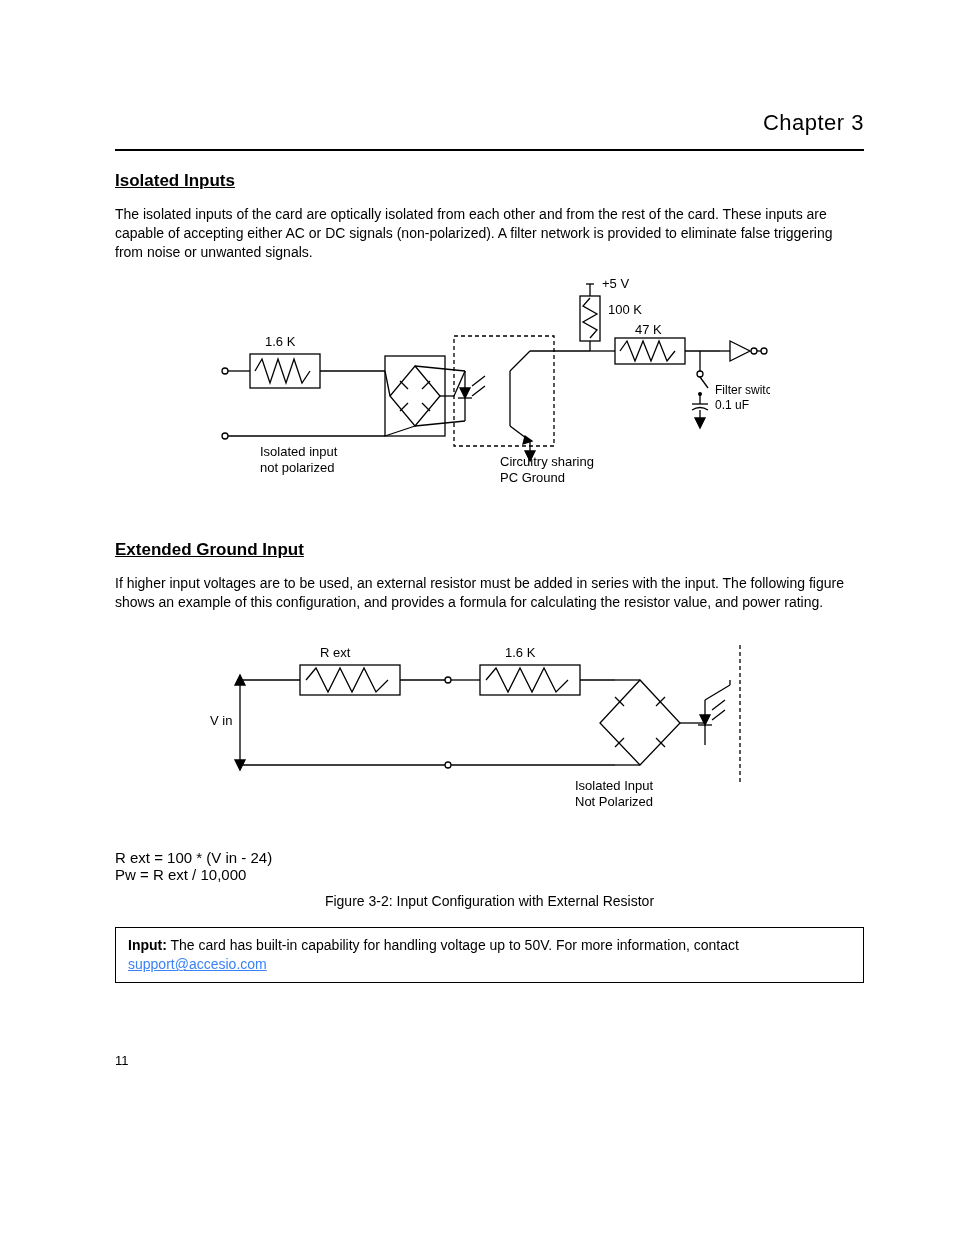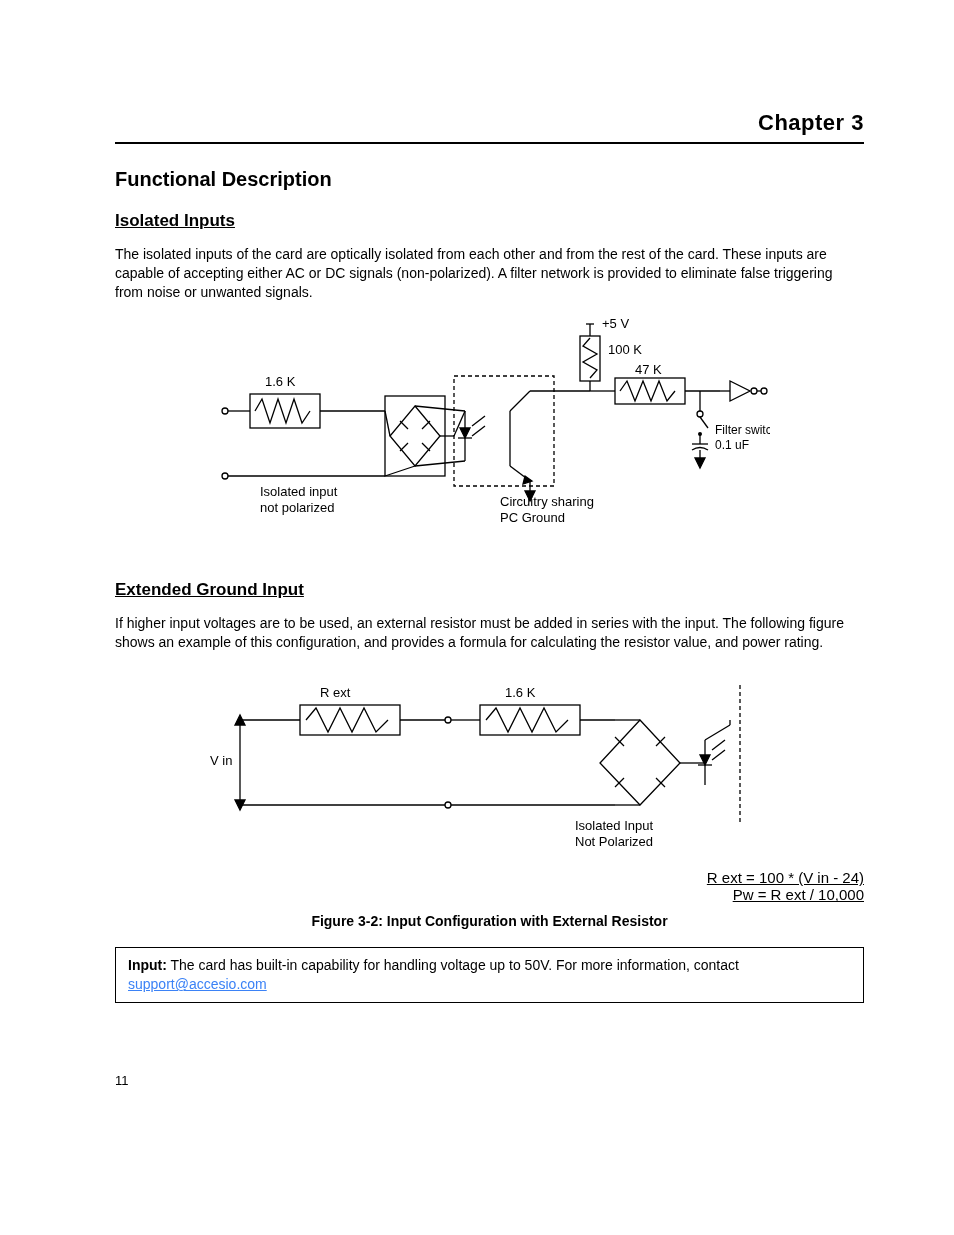--- a/index.html
+++ b/index.html
@@ -10,23 +10,23 @@
     color: #000;
     width: 954px;
   }
   .page {
     width: 954px;
     box-sizing: border-box;
     padding: 110px 90px 25px 115px;
   }
   .hdr-line {
     border-bottom: 2px solid #000;
-    padding-bottom: 6px;
+    padding-bottom: 13px;
     text-align: right;
-    font-weight: 700;
+    font-weight: 400;
     font-size: 22px;
     font-family: Arial, Helvetica, sans-serif;
     letter-spacing: 0.5px;
   }
   .sec-title {
     font-size: 20px;
     font-weight: bold;
     margin-top: 24px;
     margin-bottom: 10px;
   }
@@ -72,21 +72,20 @@
   
   .svg-label { font-family: Arial, Helvetica, sans-serif; font-size: 13px; }
   .svg-label-small { font-family: Arial, Helvetica, sans-serif; font-size: 12px; }
 </style>
 </head>
 <body>
 
 <div class="page">
   <div class="hdr-line"><span>Chapter 3</span></div>
 
-  <div class="sec-title">Functional Description</div>
   <div class="subsec-title">Isolated Inputs</div>
   <p class="body-text">The isolated inputs of the card are optically isolated from each other and from the rest of the card. These inputs are capable of accepting either AC or DC signals (non-polarized). A filter network is provided to eliminate false triggering from noise or unwanted signals.</p>
 
   <div class="fig-wrap">
     <svg viewBox="0 0 560 240" width="560" height="240" xmlns="http://www.w3.org/2000/svg" style="max-width:100%;">
       <g stroke="#000" stroke-width="1.3" fill="none">
 
         <circle cx="15" cy="95" r="3"></circle>
         <circle cx="15" cy="160" r="3"></circle>
 
@@ -232,25 +231,25 @@
         <line x1="520" y1="55" x2="470" y2="55" stroke-opacity="0"></line>
       </g>
 
       <text x="110" y="32" class="svg-label">R ext</text>
       <text x="295" y="32" class="svg-label">1.6 K</text>
       <text x="0" y="100" class="svg-label">V in</text>
       <text x="365" y="165" class="svg-label">Isolated Input</text>
       <text x="365" y="181" class="svg-label">Not Polarized</text>
     </svg>
 
-    <div style="text-align:right; font-size:15px; margin-top:0;text-decoration:underline;">
+    <div style="text-align:left; font-size:15px; margin-top:20px;">
       <div>R ext = 100 * (V in - 24)</div>
       <div>Pw = R ext / 10,000</div>
     </div>
-    <div class="fig-caption" style="margin-top:10px;font-weight:bold;">Figure 3-2: Input Configuration with External Resistor</div>
+    <div class="fig-caption" style="margin-top:10px;">Figure 3-2: Input Configuration with External Resistor</div>
   </div>
 
   <div class="note-box">
     <span class="lead">Input:</span><span> The card has built-in capability for handling voltage up to 50V. For more information, contact </span><a class="mail" href="#">support@accesio.com</a><span></span>
   </div>
 
   <div class="pgnum">11</div>
 </div>
 
 </body></html>

